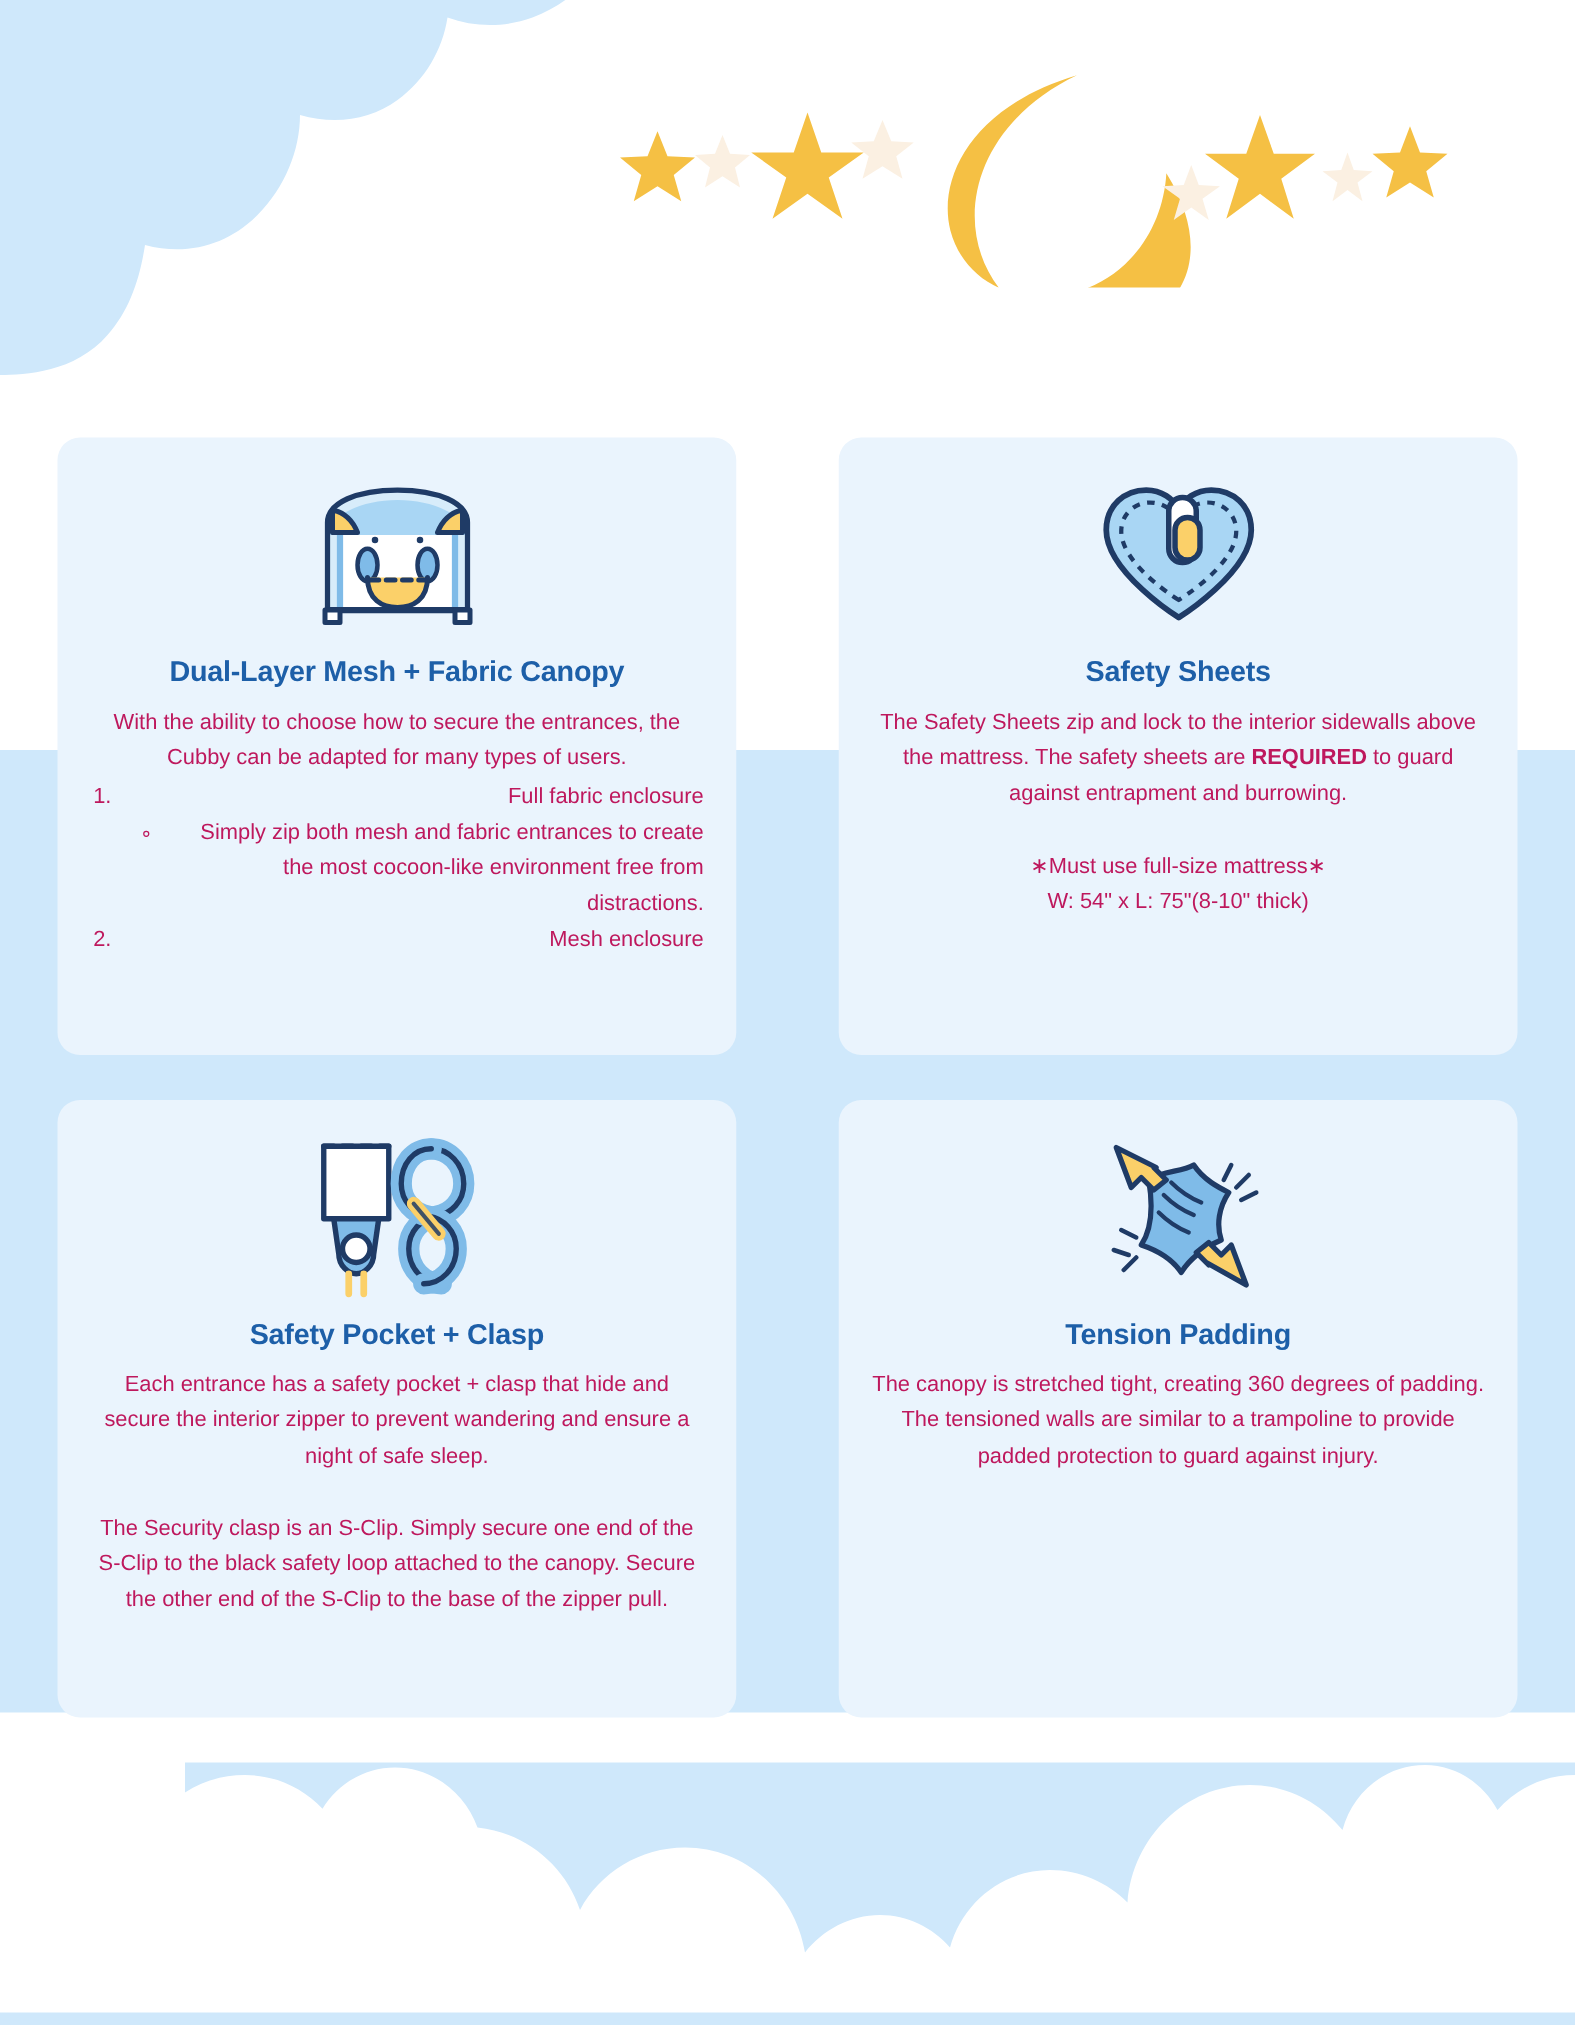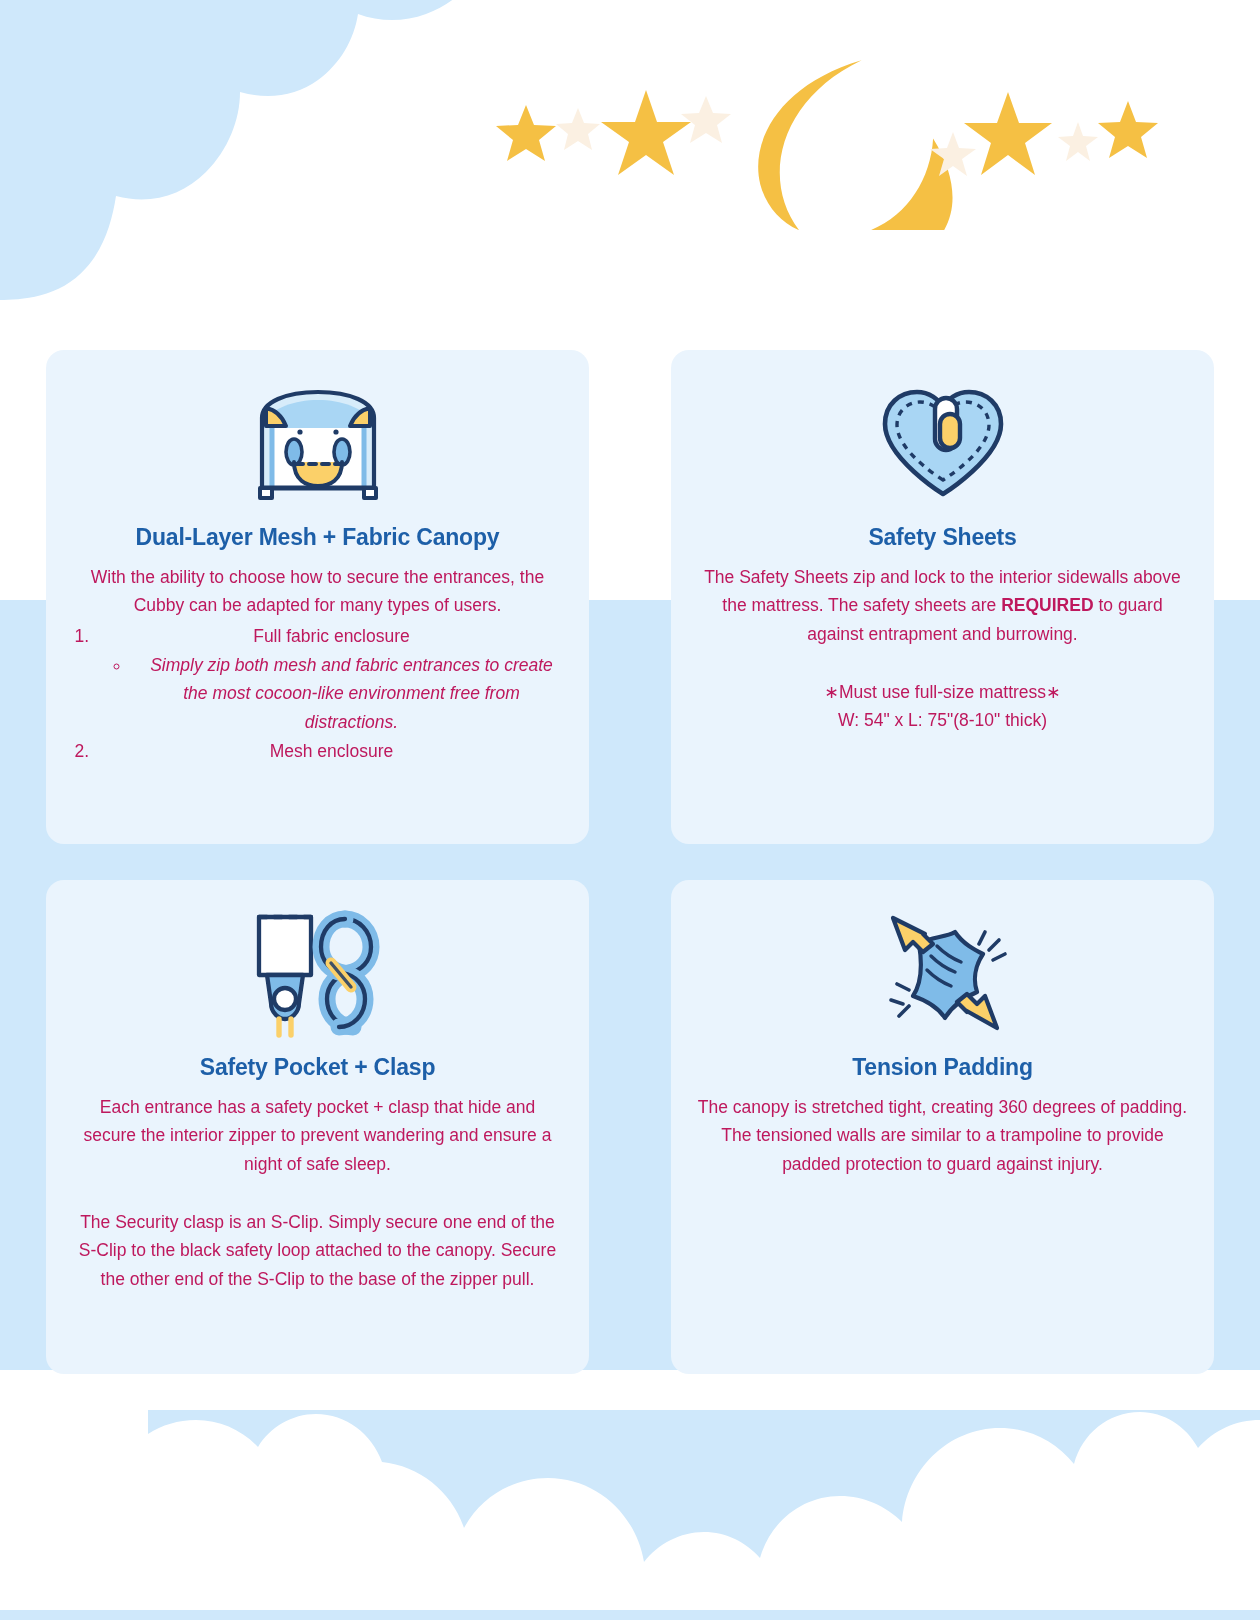--- a/index.html
+++ b/index.html
@@ -92,34 +92,33 @@
     text-align: center;
   }
 
   .card-body p { margin: 0; }
   .card-body p.gap-before { margin-top: 30px; }
 
   .card-body b { font-weight: bold; margin-top: 32px; }
 
   
   .steps {
-    text-align: center;
+    text-align: right;
     margin-top: 2px;
     padding-left: 22px;
     list-style-position: outside;
   }
   .steps > li {
     list-style-type: decimal;
     padding-left: 6px;
     margin-top: 1px;
   }
   .substeps {
     padding-left: 30px;
     margin-top: 1px;
-    font-style: italic;
   }
   .substeps > li {
     list-style-type: circle;
     padding-left: 10px;
   }
   .substeps > li::marker { font-size: 15px; }
 
   .note-block { margin-top: 30px; }
 </style>
 </head>

